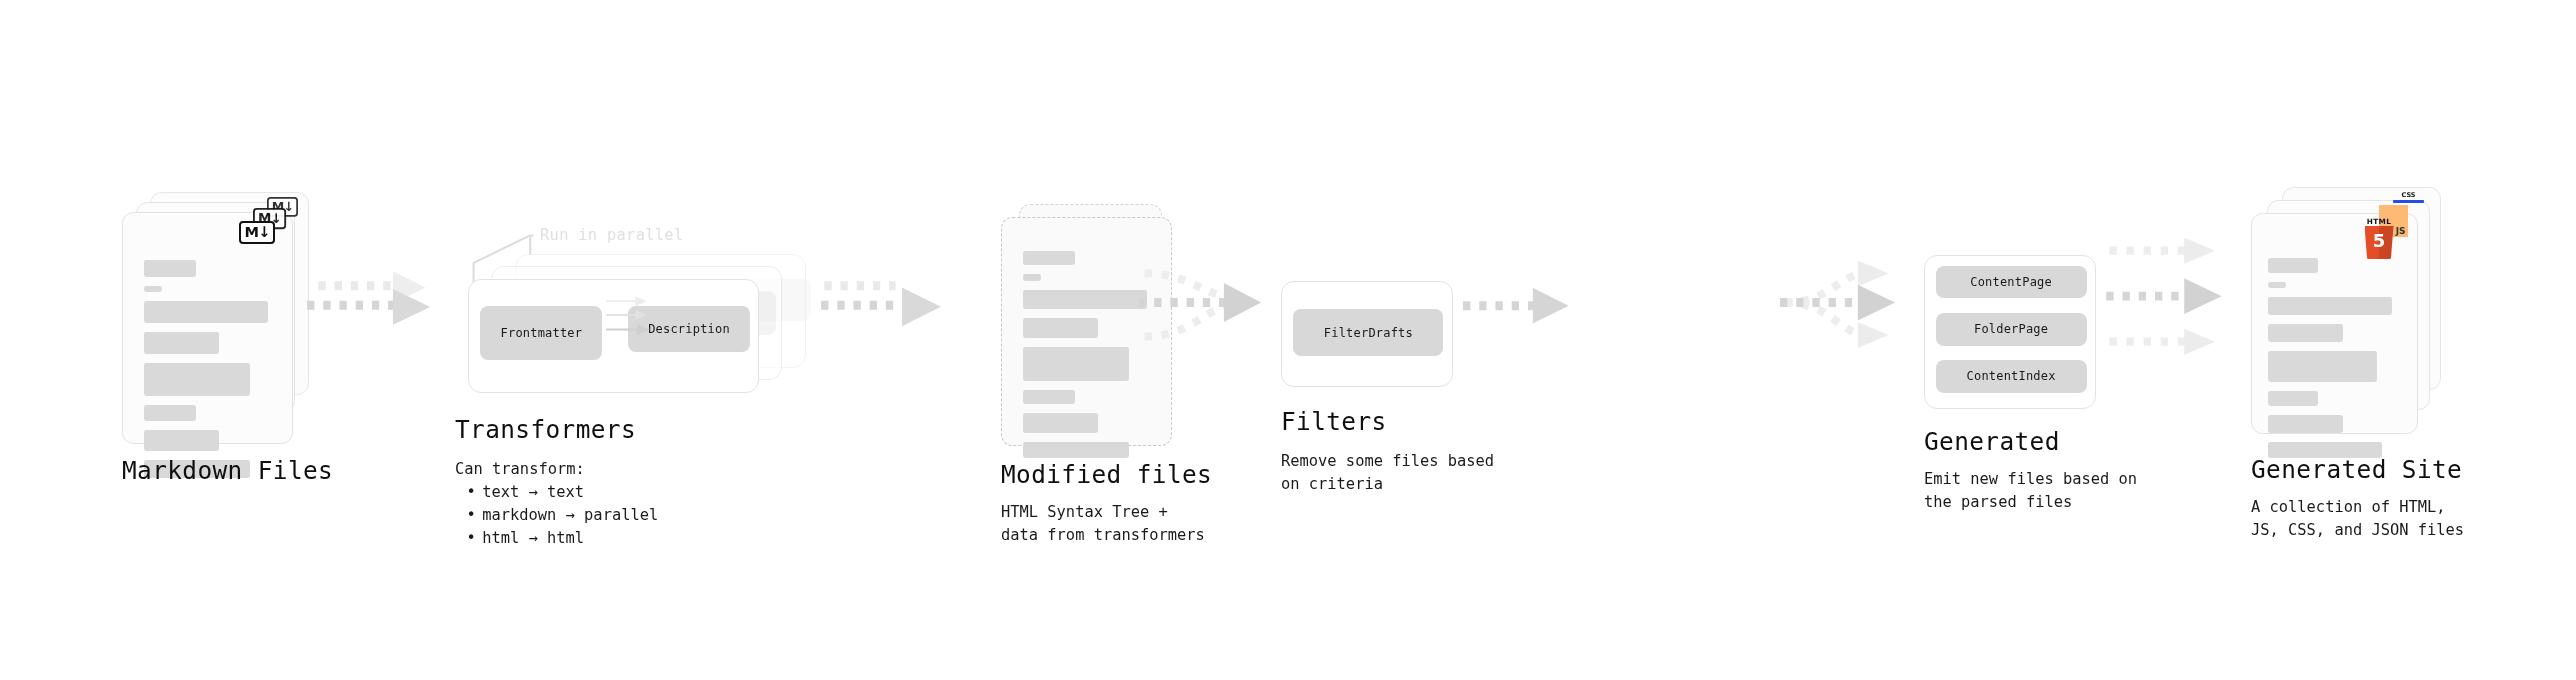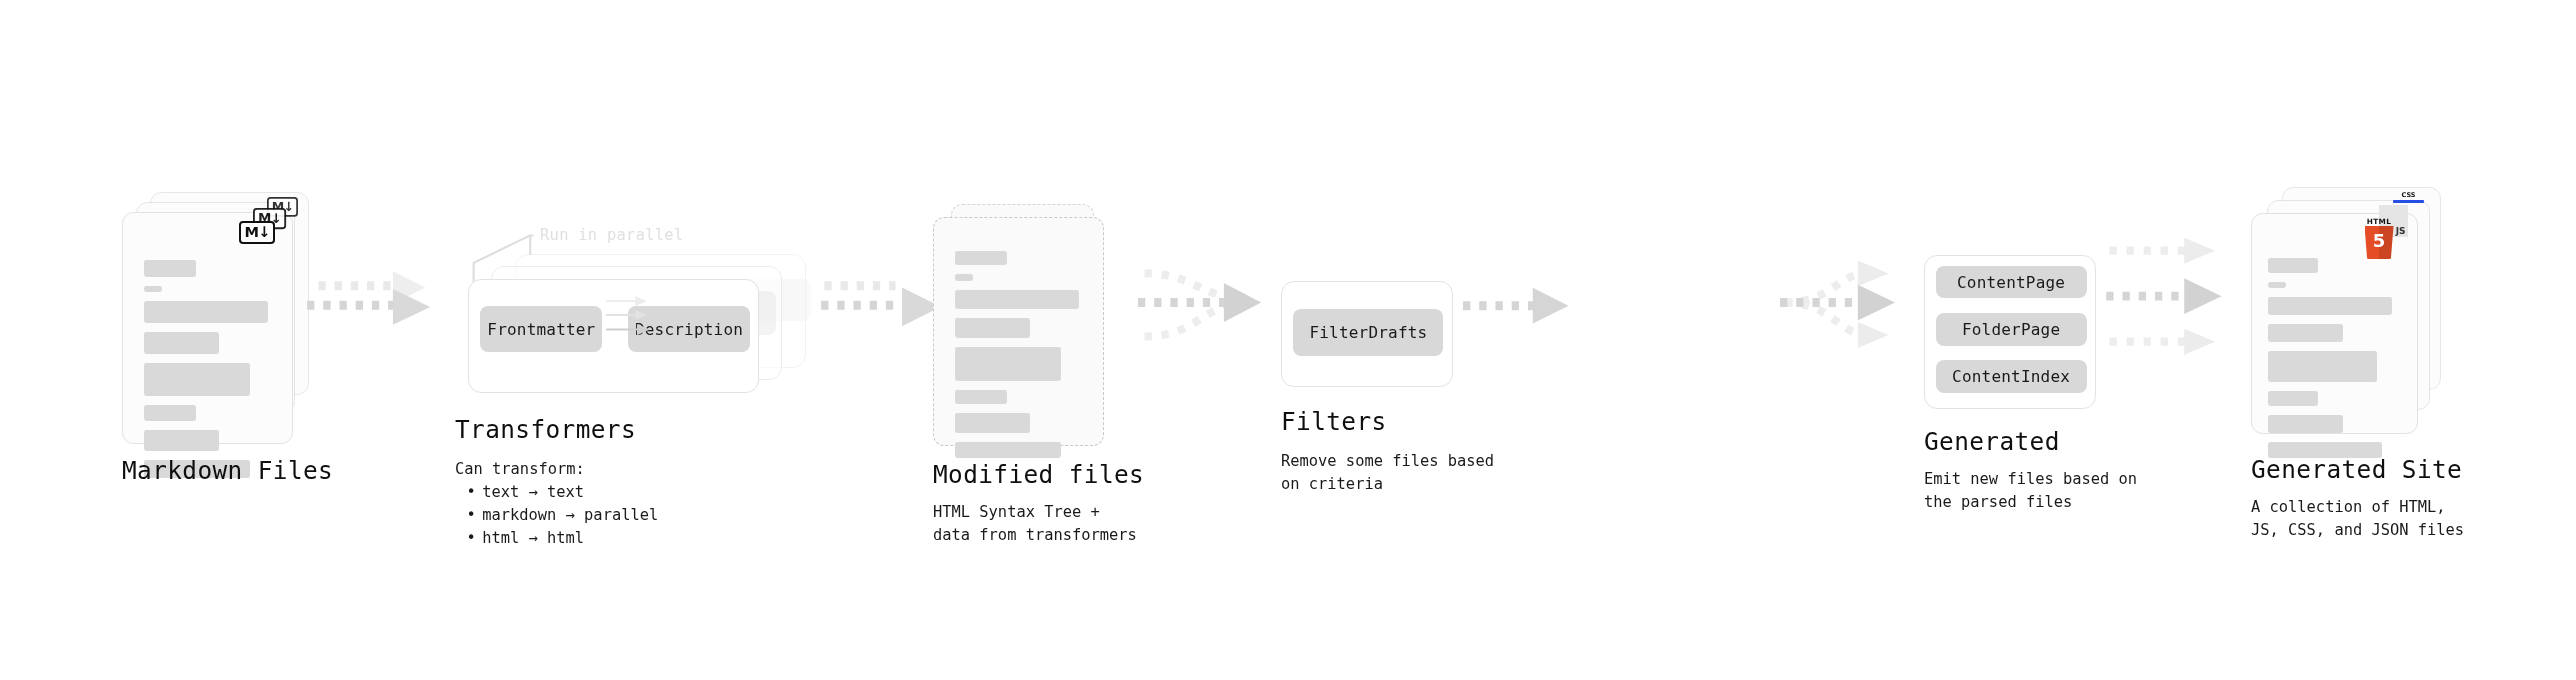--- a/index.html
+++ b/index.html
@@ -110,21 +110,21 @@
   .html5-shield:before {
     content: "";
     position: absolute;
     left: 50%; top: 0; bottom: 0; right: 0;
     background: rgba(0,0,0,0.10);
   }
 
   
   .js-badge {
     width: 29px; height: 32px;
-    background: #e5e5e5;
+    background: #fdba74;
     display: flex;
     align-items: flex-end;
     justify-content: flex-end;
     box-sizing: border-box;
     padding: 0 2.4px 0.8px 0;
     font-family: "DejaVu Sans", "Liberation Sans", sans-serif;
     font-weight: bold;
     font-size: 9px;
     color: #323330;
     line-height: 1;
@@ -155,21 +155,21 @@
     border-radius: 13px;
     box-sizing: border-box;
   }
   .chip {
     background: #d8d8d8;
     border-radius: 8.1px;
     display: flex;
     align-items: center;
     justify-content: center;
     color: #1a1a1a;
-    font-size: 16px;
+    font-size: 12px;
     letter-spacing: 0.2px;
     box-sizing: border-box;
     white-space: nowrap;
   }
 
   
   .title {
     position: absolute;
     font-size: 24.4px;
     color: #0f0f0f;
@@ -264,21 +264,21 @@
 
     <div class="module" style="left:60px; top:38px; width:291px; height:114px; opacity:.45;">
       <div class="chip" style="position:absolute; left:42px; top:24.4px; width:106px; height:42px; opacity:.35;"></div>
       <div class="chip" style="position:absolute; left:189px; top:24.4px; width:106px; height:42px; opacity:.35;"></div>
     </div>
     <div class="module" style="left:36px; top:50px; width:291px; height:114px; opacity:.65;">
       <div class="chip" style="position:absolute; left:14.6px; top:24.4px; width:112px; height:44px; opacity:.45;"></div>
       <div class="chip" style="position:absolute; left:172px; top:24.4px; width:112px; height:44px; opacity:.45;"></div>
     </div>
     <div class="module" style="left:13px; top:63px; width:291px; height:114px;">
-      <div class="chip" style="position:absolute; left:11.4px; top:26px; width:122px; height:46px;">Frontmatter</div>
+      <div class="chip" style="position:absolute; left:11.4px; top:26px; width:122px; height:54px;">Frontmatter</div>
       <div class="chip" style="position:absolute; left:159px; top:26px; width:122px; height:46px;">Description</div>
     </div>
 
     <svg class="flow-svg" style="left:151px; top:77px;" width="57" height="65" viewBox="0 0 70 80">
       <g fill="none" stroke-linecap="butt">
         <path d="M0,10 H38" stroke="#ececec" stroke-width="2.5"></path>
         <polygon points="36,4 50,10 36,16" fill="#ececec"></polygon>
         <path d="M0,27 H38" stroke="#e2e2e2" stroke-width="2.5"></path>
         <polygon points="36,21 50,27 36,33" fill="#e2e2e2"></polygon>
         <path d="M0,45 H40" stroke="#cfcfcf" stroke-width="2.5"></path>
@@ -300,21 +300,21 @@
   <svg class="flow-svg" style="left:821px; top:268px;" width="154" height="89" viewBox="0 0 190 110">
     <g stroke="#e9e9e9" stroke-width="11" stroke-dasharray="9 11" fill="none">
       <path d="M4,22 H92"></path>
     </g>
     <g stroke="#d5d5d5" stroke-width="11" stroke-dasharray="9 11" fill="none">
       <path d="M0,46 H108"></path>
     </g>
     <polygon points="100,24 148,48 100,72" fill="#d9d9d9"></polygon>
   </svg>
 
-  <div class="node" style="left:933px; top:175px;text-decoration:underline;">
+  <div class="node" style="left:1001px; top:175px;text-decoration:underline;">
     <div class="doc-stack" style="width:175px; height:244px;">
       <div class="doc-card dashed" style="left:18px; top:0px; width:143px; height:203px; opacity:.8;"></div>
       <div class="doc-card dashed" style="left:0px; top:13px; width:171px; height:229px;">
         <div class="doc-body" style="top:32.5px;">
           <div class="bar" style="width:52px;  height:14.6px;"></div>
           <div class="bar" style="width:18px;  height:6.5px;"></div>
           <div class="bar" style="width:124px; height:19.5px;"></div>
           <div class="bar" style="width:75px;  height:19.5px;"></div>
           <div class="bar" style="width:106px; height:34px;"></div>
           <div class="bar" style="width:52px;  height:14.6px;"></div>

